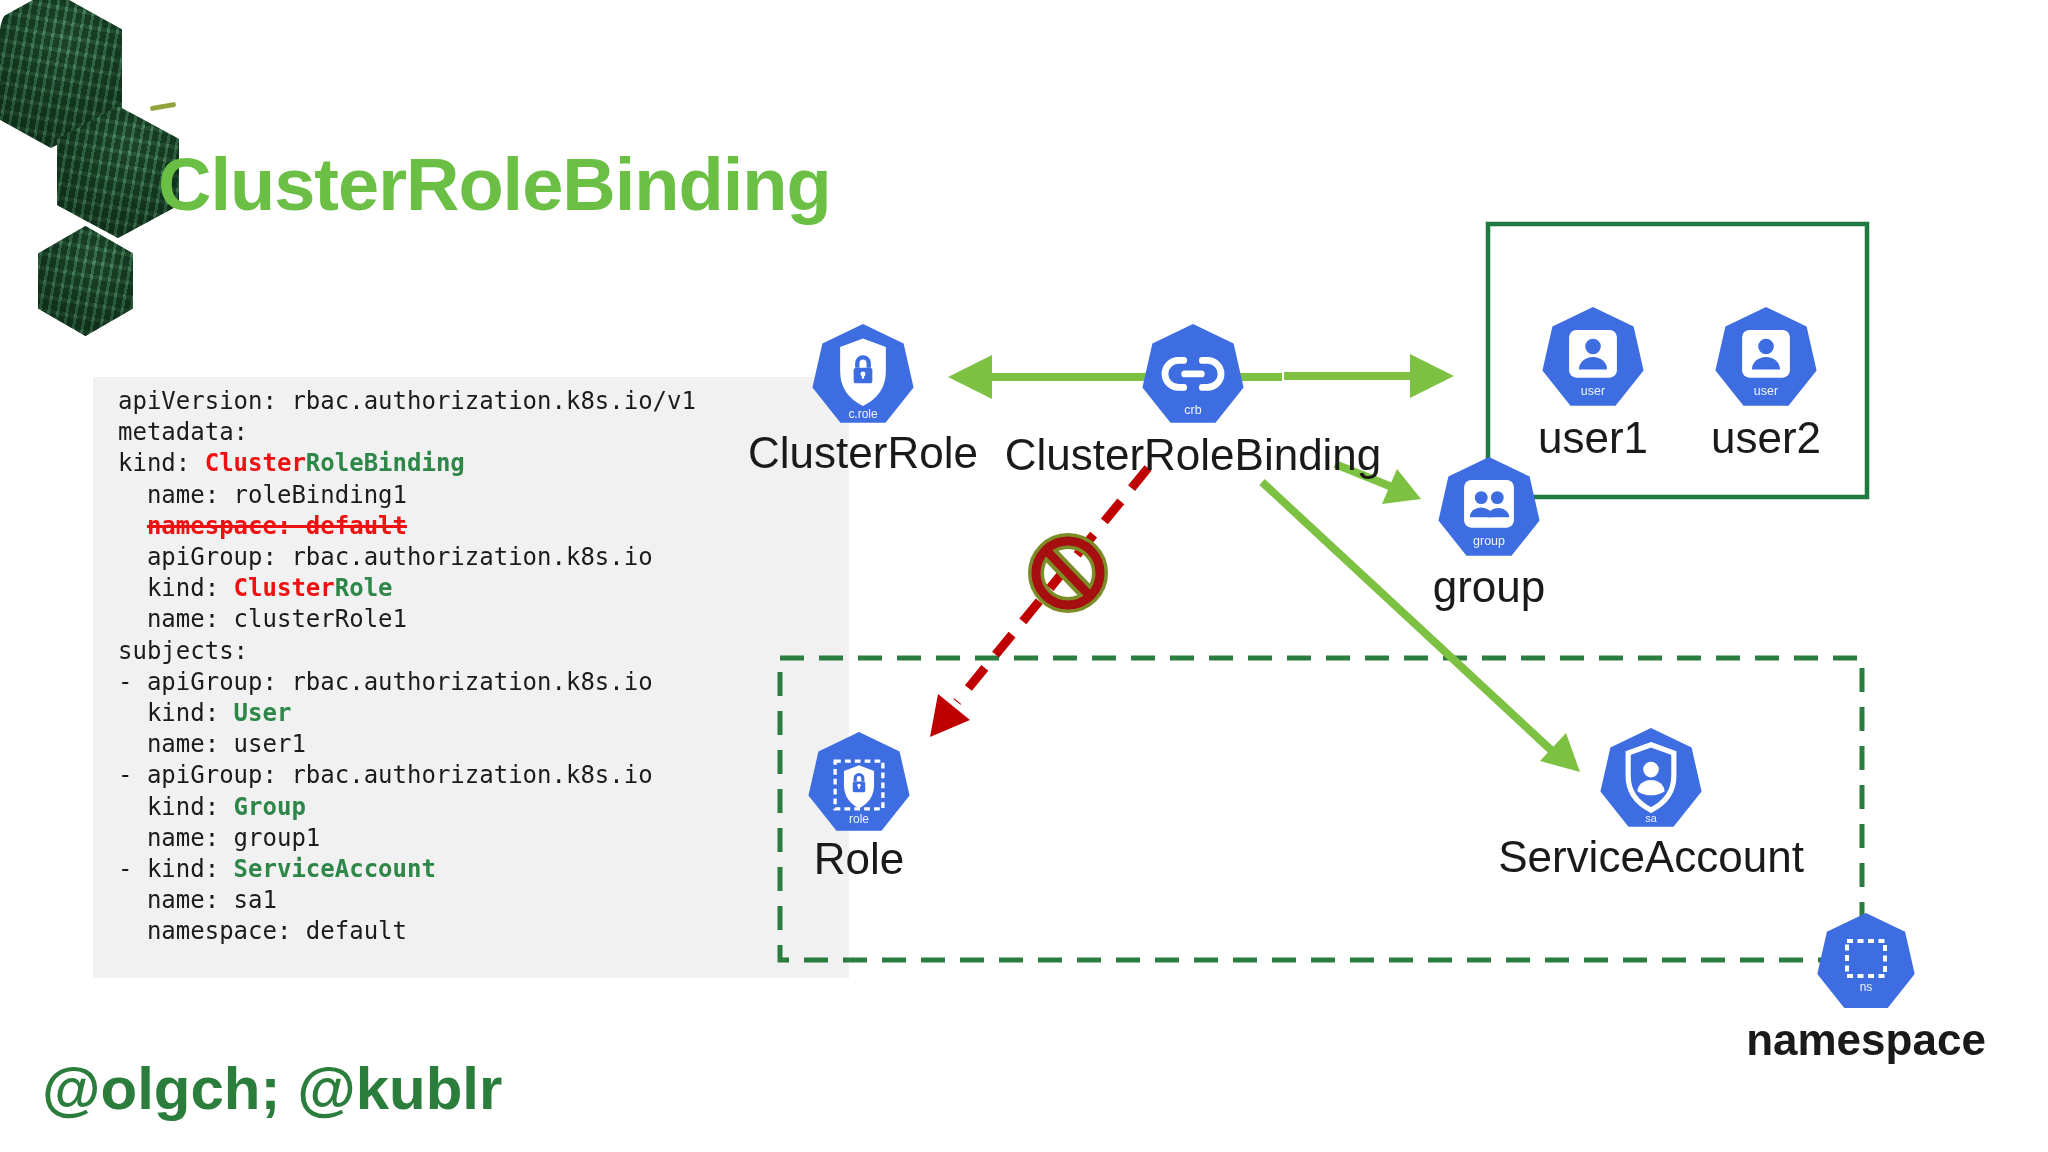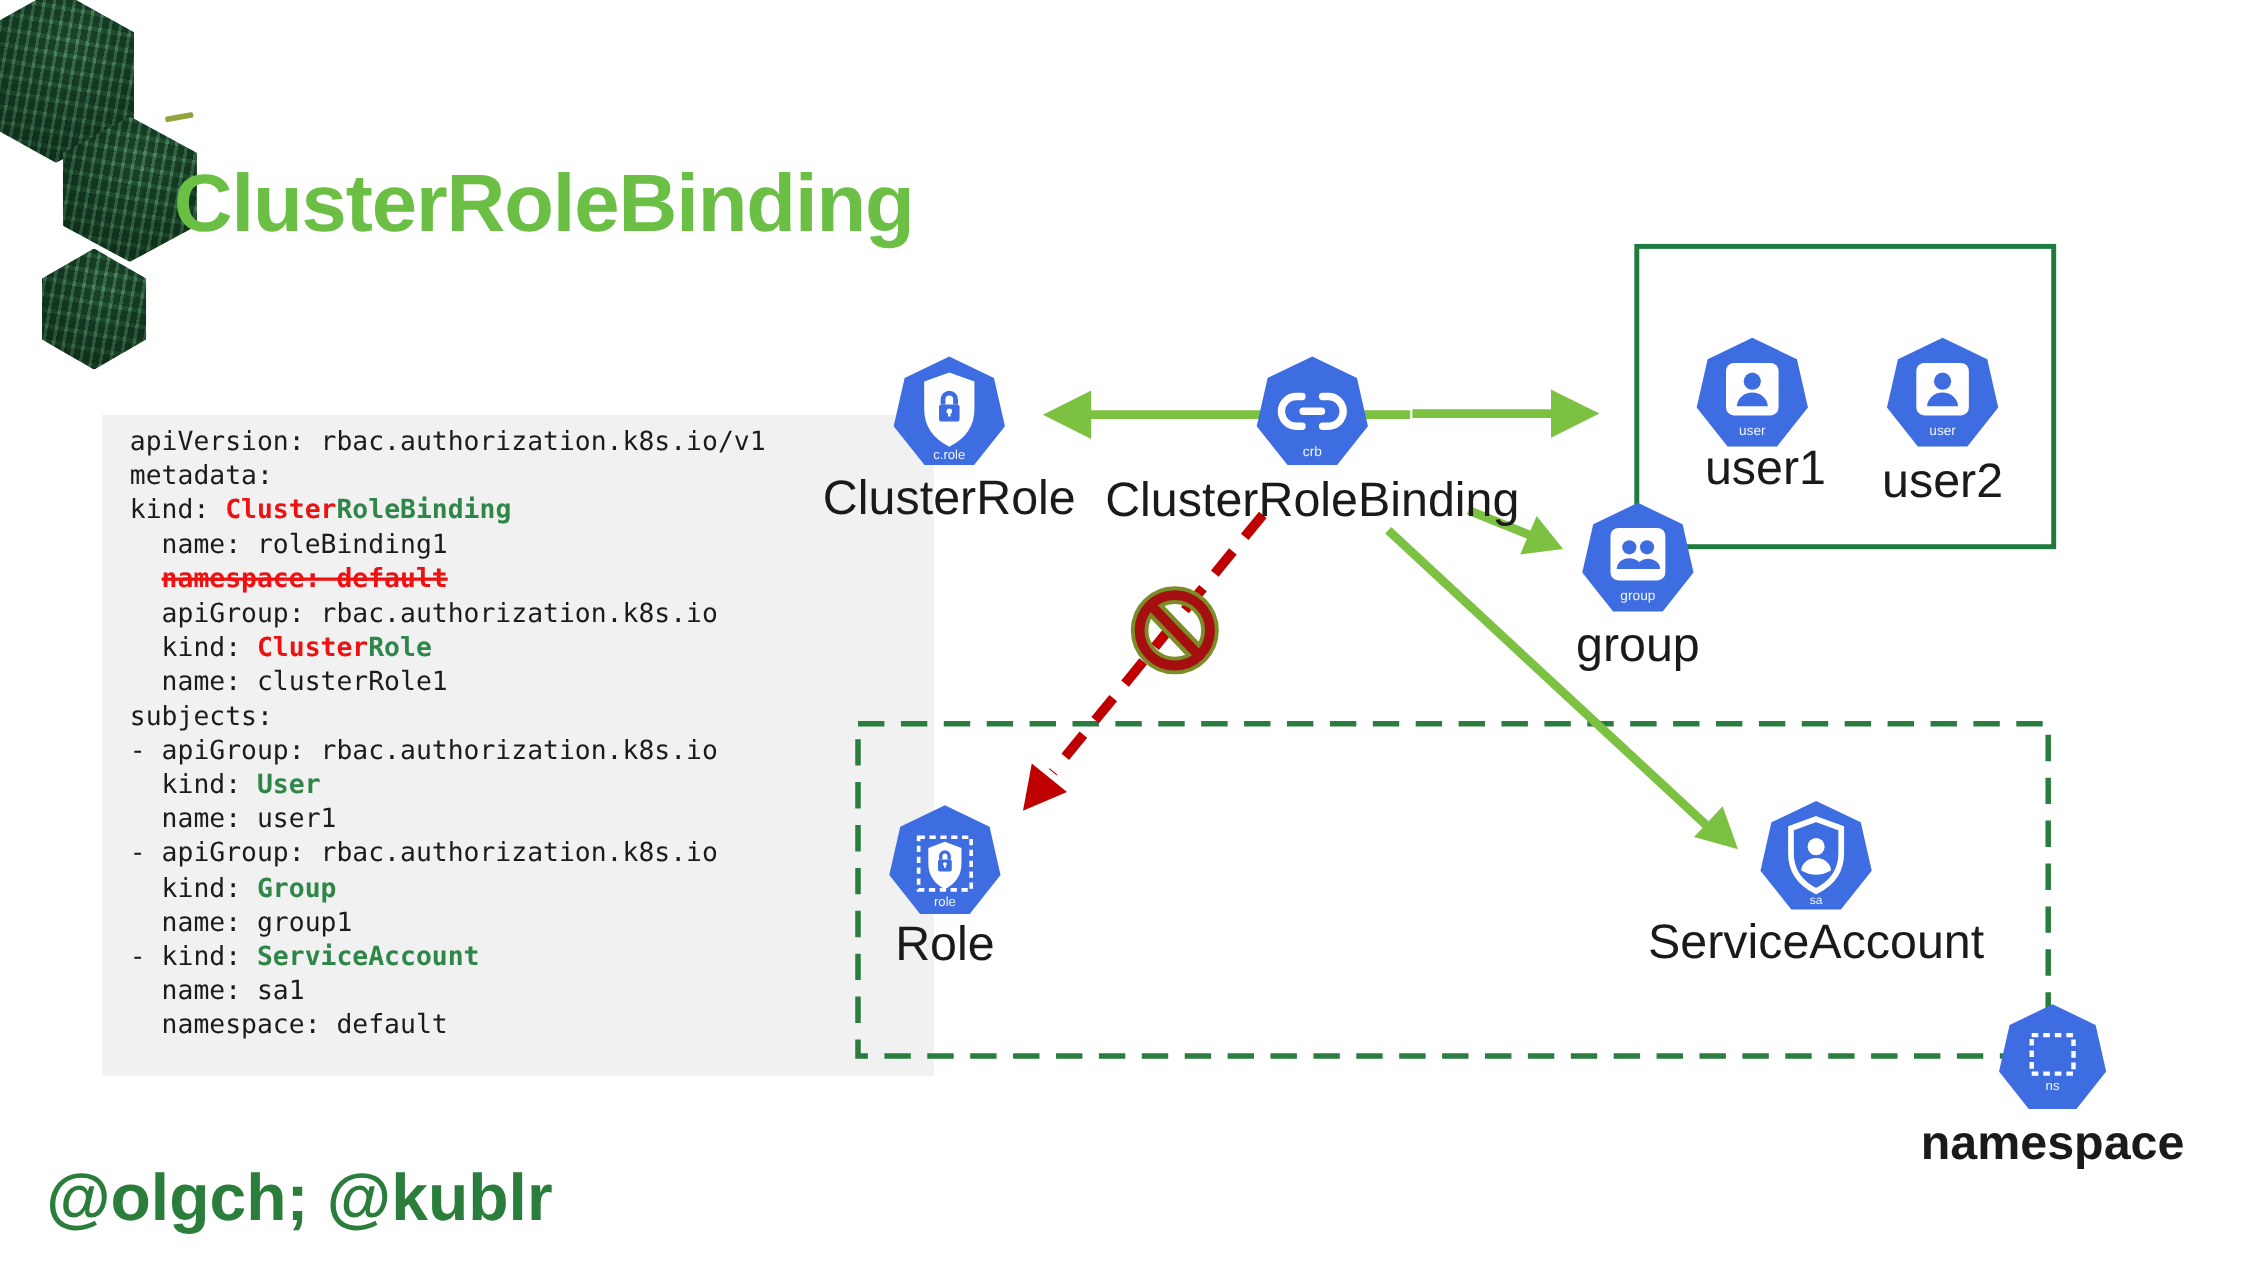--- a/index.html
+++ b/index.html
@@ -1,17 +1,17 @@
 <!DOCTYPE html>
 <html><head>
 <meta charset="utf-8">
 <style>
   html,body{margin:0;padding:0;background:#fff;}
   #stage{position:relative;width:2048px;height:1152px;background:#fff;overflow:hidden;
-         font-family:"Liberation Sans",sans-serif;}
+         font-family:"Liberation Sans",sans-serif;border-radius:32px;}
 
   
   .hex{position:absolute;clip-path:polygon(50% 0,100% 25%,100% 75%,50% 100%,0 75%,0 25%);
        background:
          repeating-linear-gradient(100deg, rgba(10,40,20,.55) 0 6px, rgba(70,130,90,.35) 6px 9px),
          repeating-linear-gradient(10deg, rgba(20,60,35,.5) 0 10px, rgba(90,160,110,.3) 10px 14px),
          radial-gradient(circle at 60% 30%, #4e8a63 0%, #2c5c3e 35%, #15301f 75%, #0c1f13 100%);
        z-index:1;}
   #hex1{left:-20px;top:-10px;width:142px;height:158px;}
   #hex2{left:57px;top:106px;width:122px;height:132px;}
@@ -145,21 +145,21 @@
   </div>
 
   <div class="node" style="left:1541px;top:305px;width:104px;">
     <svg width="104" height="108" viewBox="0 0 100 104">
       <polygon class="hept" points="50,2 89.1,20.8 98.7,63.1 71.7,97.1 28.3,97.1 1.3,63.1 10.9,20.8"></polygon>
       <rect x="27" y="24" width="46" height="46" rx="7" fill="#fff"></rect>
       <circle cx="50" cy="40" r="7.5" fill="#3d6de0"></circle>
       <path d="M36.5 62 a13.5 12 0 0 1 27 0 z" fill="#3d6de0"></path>
       <text class="badge" x="50" y="87" font-size="12">user</text>
     </svg>
-    <div class="nlabel" style="top:96px;margin-left:12px;">user1</div>
+    <div class="nlabel" style="top:108px;">user1</div>
   </div>
 
   <div class="node" style="left:1714px;top:305px;width:104px;">
     <svg width="104" height="108" viewBox="0 0 100 104">
       <polygon class="hept" points="50,2 89.1,20.8 98.7,63.1 71.7,97.1 28.3,97.1 1.3,63.1 10.9,20.8"></polygon>
       <rect x="27" y="24" width="46" height="46" rx="7" fill="#fff"></rect>
       <circle cx="50" cy="40" r="7.5" fill="#3d6de0"></circle>
       <path d="M36.5 62 a13.5 12 0 0 1 27 0 z" fill="#3d6de0"></path>
       <text class="badge" x="50" y="87" font-size="12">user</text>
     </svg>

